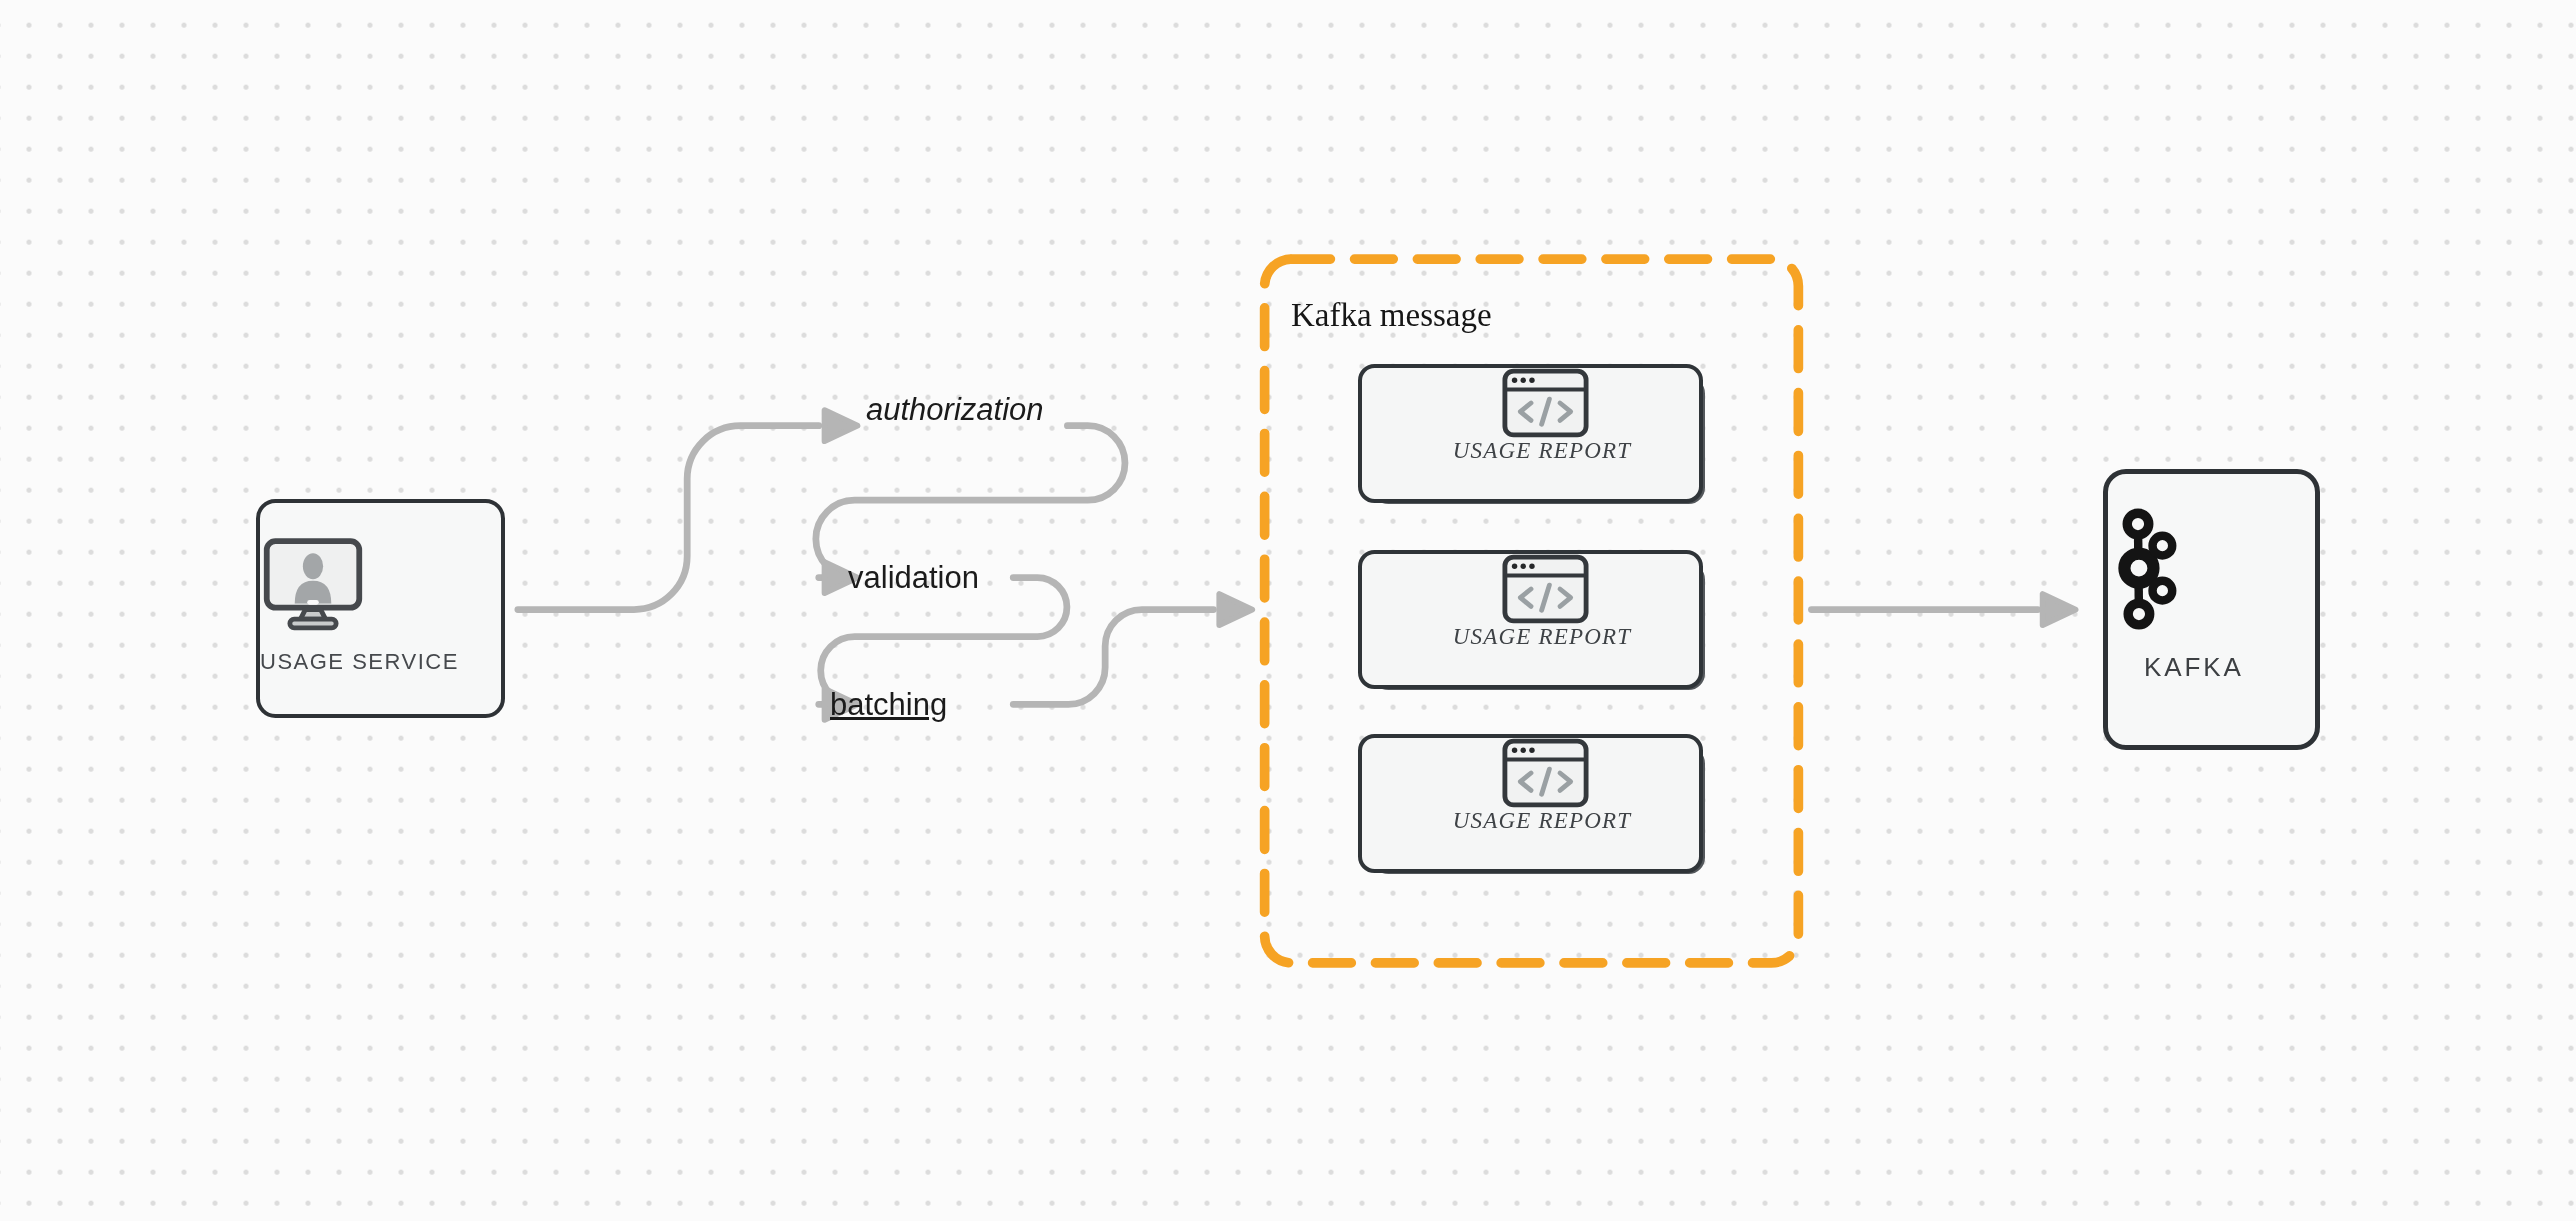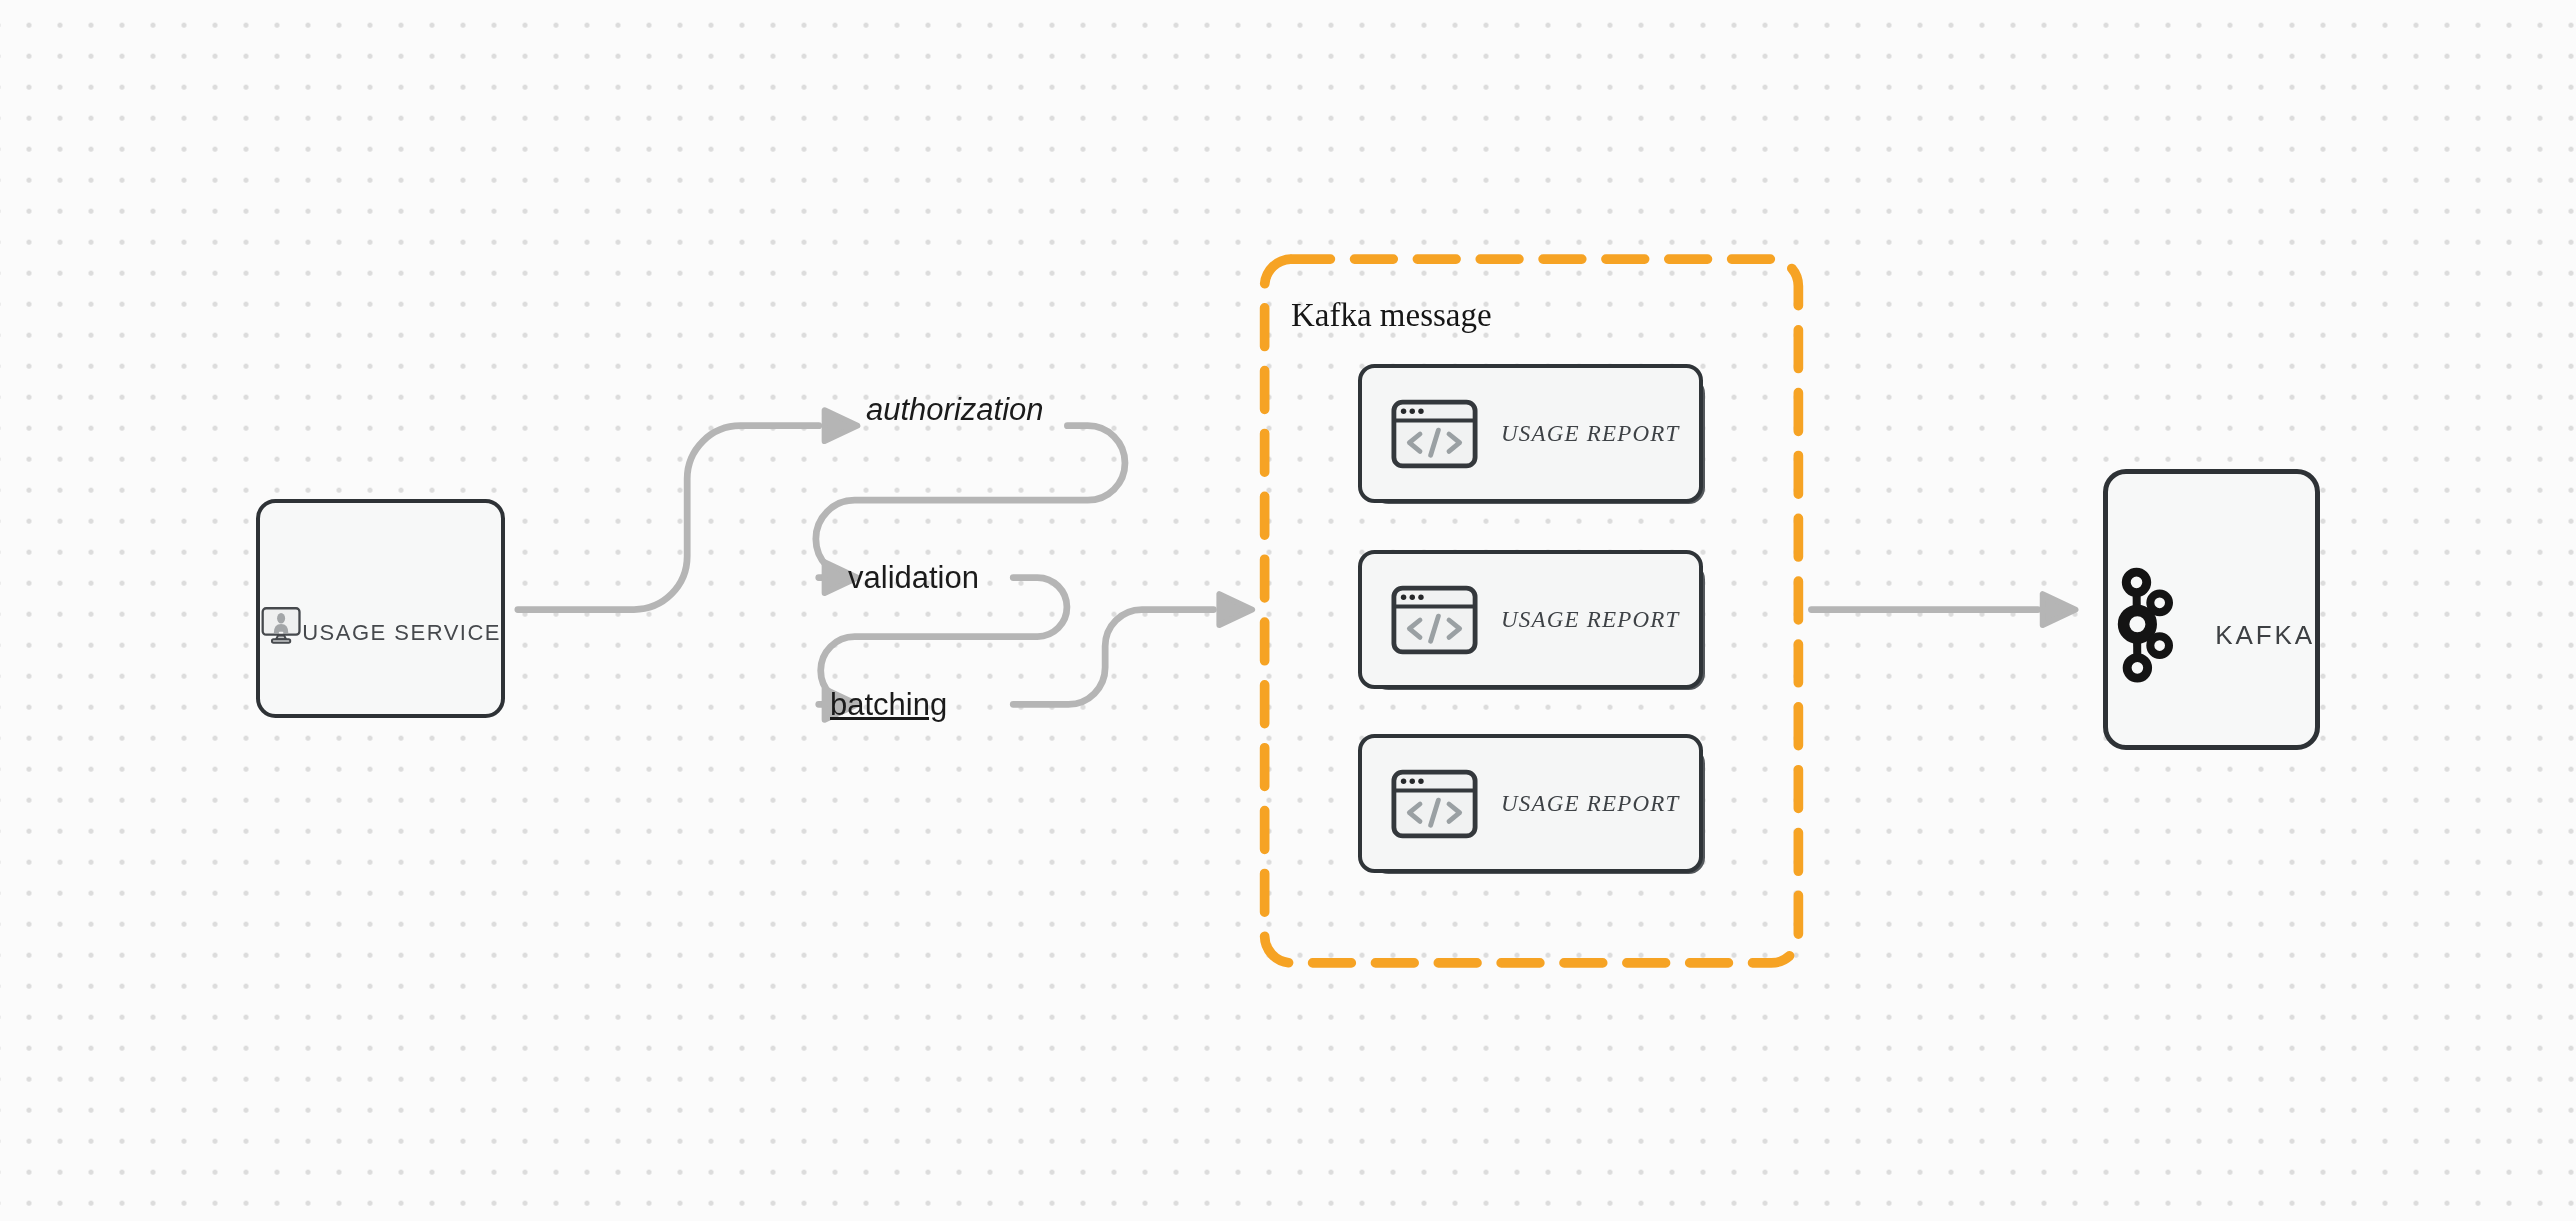--- a/index.html
+++ b/index.html
@@ -12,21 +12,21 @@
     font-family:"Liberation Sans",sans-serif;
     position:relative;overflow:hidden;
     -webkit-font-smoothing:antialiased;
   }
   
   #connector-layer{position:absolute;left:0;top:0;pointer-events:none;}
   
   .node{
     position:absolute;box-sizing:border-box;
     background:#f7f8f8;border:4.8px solid #2e3236;border-radius:19.4px;
-    display:flex;align-items:center;
+    display:flex;flex-direction:column;align-items:flex-start;
   }
   #usage-service-node{left:256px;top:499px;width:249px;height:219px;padding-top:33px;}
   #kafka-node{left:2103px;top:469px;width:217px;height:281px;border-width:5.8px;border-radius:23px;padding-top:33px;}
   .node-label{
     color:#46494d;font-size:22px;letter-spacing:1.5px;font-weight:500;
     margin-top:15.5px;white-space:nowrap;
   }
   #kafka-node .node-label{font-size:26px;letter-spacing:2.9px;font-weight:400;color:#3d4043;margin-top:19.4px;margin-left:36px;}
   
   .step-label{
@@ -39,21 +39,21 @@
   
   #kafka-message-group{left:1260px;top:254px;width:544px;height:714px;position:absolute;font-family:Liberation Serif, serif;}
   #kafka-message-group > svg{position:absolute;left:-5.8px;top:-5.8px;}
   .group-title{
     position:absolute;left:31px;top:43px;
     color:#161616;font-size:33px;font-weight:500;white-space:nowrap;
   }
   .report-card{
     position:absolute;left:98px;width:345px;height:139px;box-sizing:border-box;
     background:#f5f6f6;border:4.8px solid #2f3438;border-radius:16.5px;
-    display:flex;align-items:center;
+    display:flex;align-items:center;flex-direction:column;
   }
   .report-card::before{
     content:"";position:absolute;z-index:-1;
     left:9.7px;top:8.7px;width:calc(100% - 9.7px);height:calc(100% - 9.7px);
     background:#e9eaea;border:3.9px solid #54585c;border-radius:16.5px;
   }
   #report-card-1{top:110px;}
   #report-card-2{top:296px;}
   #report-card-3{top:480px;}
   .card-icon{margin-left:29px;flex:0 0 auto;}

